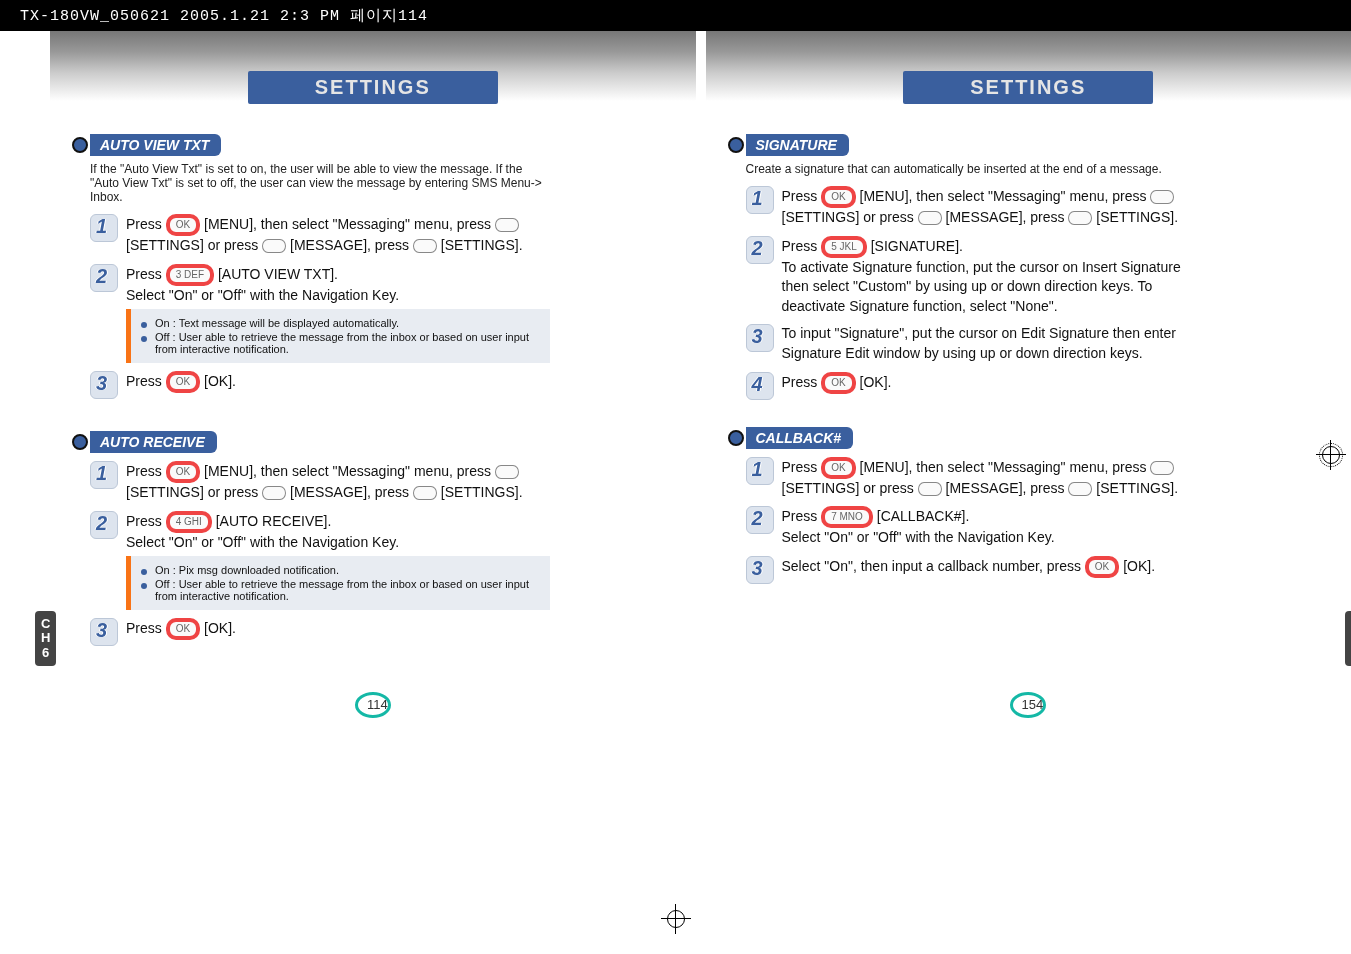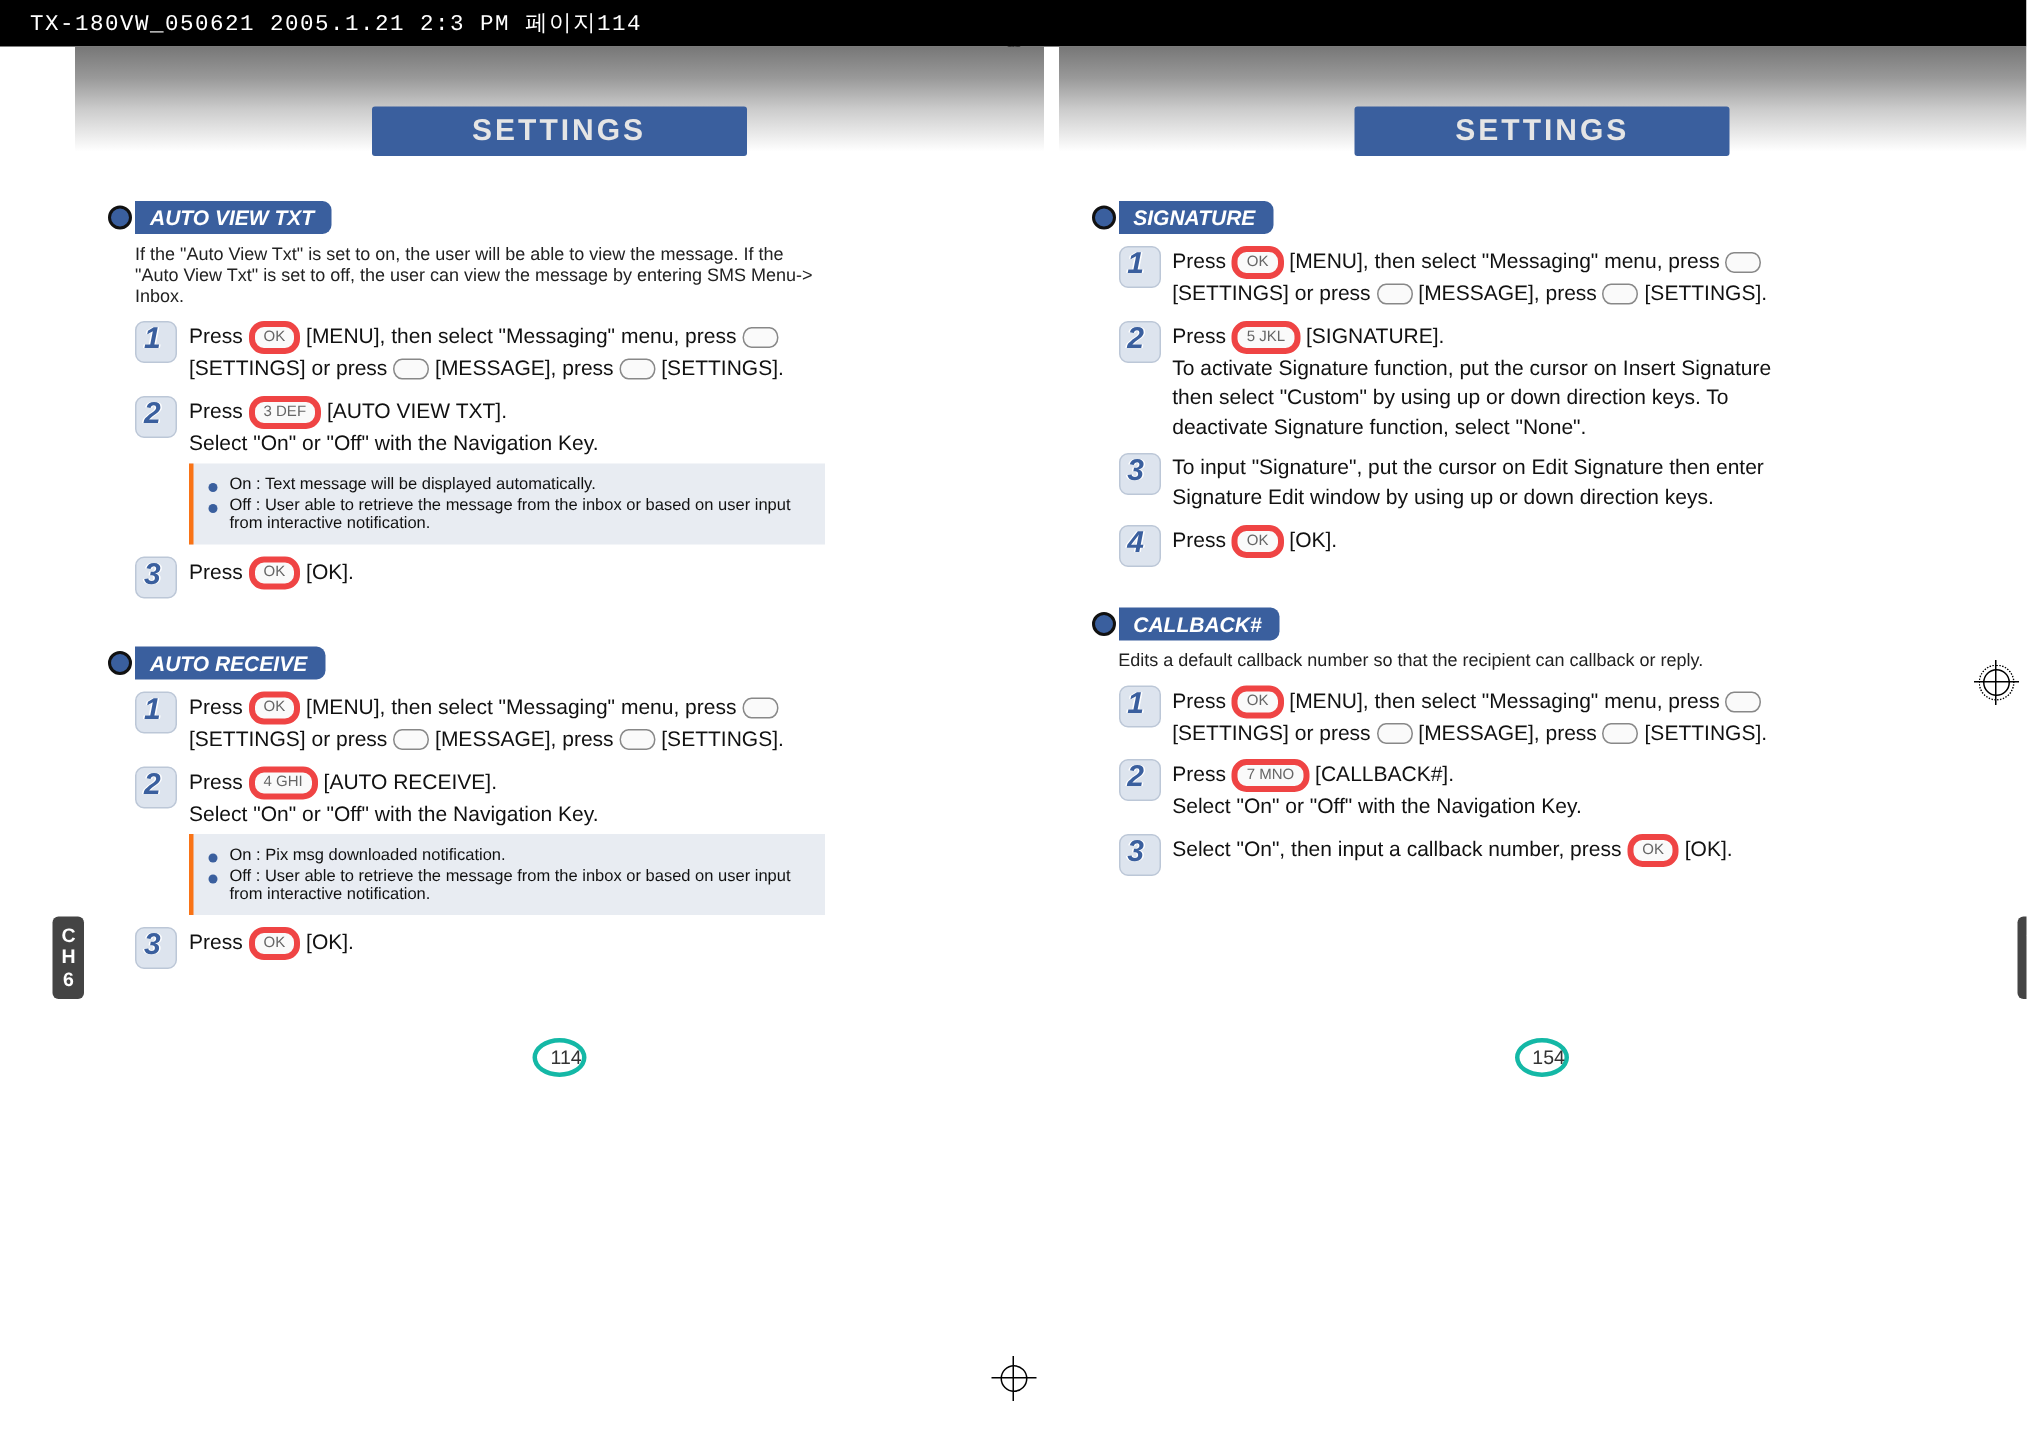--- a/index.html
+++ b/index.html
@@ -144,21 +144,21 @@
     width: 22px;
     height: 12px;
     border: 1px solid #888;
     border-radius: 50% / 100%;
     vertical-align: middle;
     background: #fafafa;
     position: relative;
   }
   .note-box {
     background: #e8ecf2;
-    border-left: 3px solid #f97316;
+    border-left: 5px solid #f97316;
     padding: 6px 10px;
     margin: 4px 0 6px 36px;
     font-size: 11px;
   }
   .note-box .bullet {
     display: flex;
     align-items: flex-start;
     margin: 2px 0;
   }
   .note-box .dot {
@@ -338,20 +338,21 @@
 
     <div class="chapter-tab">
       <span>C</span>
       <span>H</span>
       <span>6</span>
     </div>
 
     <div class="column">
       
       <div class="section-label">SIGNATURE</div>
+      <div class="intro">Create a signature that can automatically be inserted at the end of a message.</div>
 
       <div class="step">
         <div class="step-num">
             <div class="box"></div>
             <div class="digit">1</div>
           </div>
         <div class="step-text">
           Press <span class="key">OK</span> [MENU], then select "Messaging" menu, press <span class="softkey"></span> [SETTINGS] or press <span class="softkey"></span> [MESSAGE], press <span class="softkey"></span> [SETTINGS].
         </div>
       </div>
@@ -380,21 +381,20 @@
             <div class="box"></div>
             <div class="digit">4</div>
           </div>
         <div class="step-text">
           Press <span class="key">OK</span> [OK].
         </div>
       </div>
 
       
       <div class="section-label" style="margin-top:25px">CALLBACK#</div>
-      <div class="intro">Edits a default callback number so that the recipient can callback or reply.</div>
 
       <div class="step">
         <div class="step-num">
             <div class="box"></div>
             <div class="digit">1</div>
           </div>
         <div class="step-text">
           Press <span class="key">OK</span> [MENU], then select "Messaging" menu, press <span class="softkey"></span> [SETTINGS] or press <span class="softkey"></span> [MESSAGE], press <span class="softkey"></span> [SETTINGS].
         </div>
       </div>

